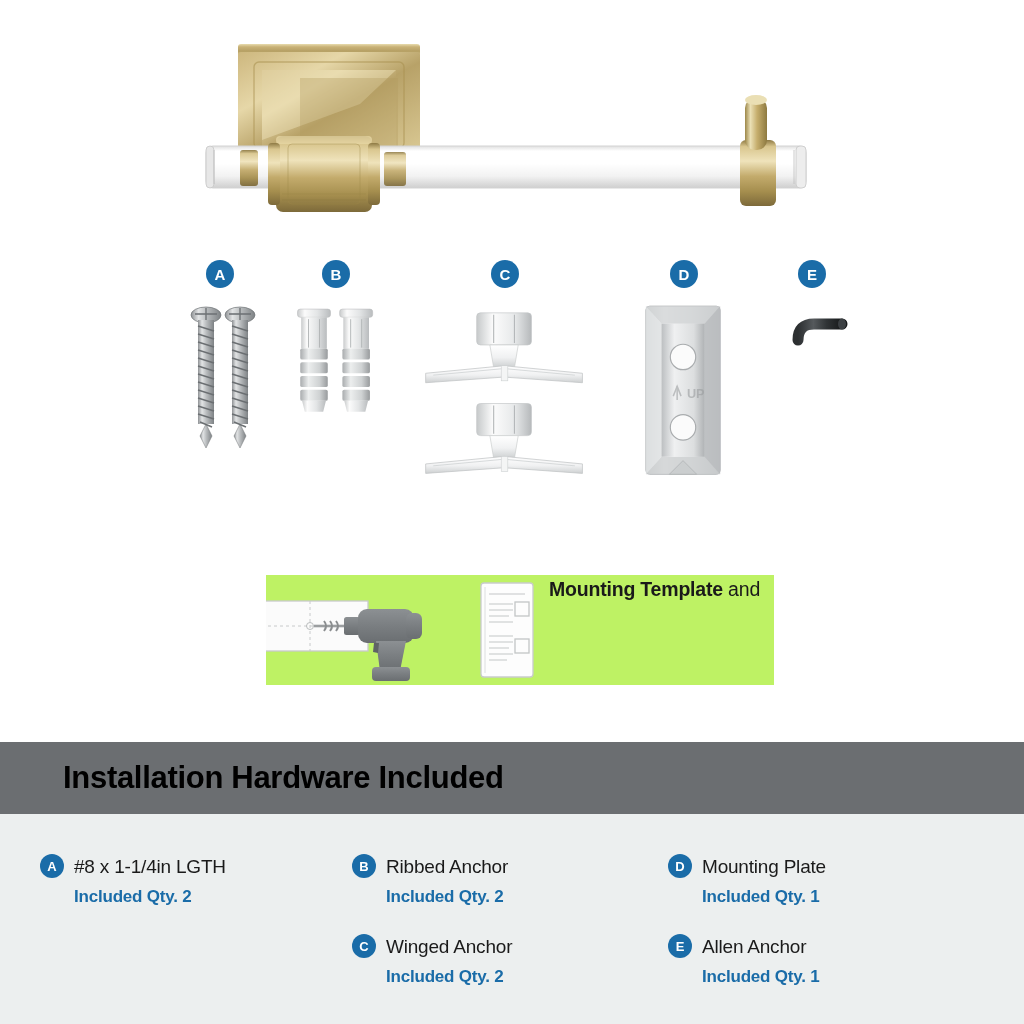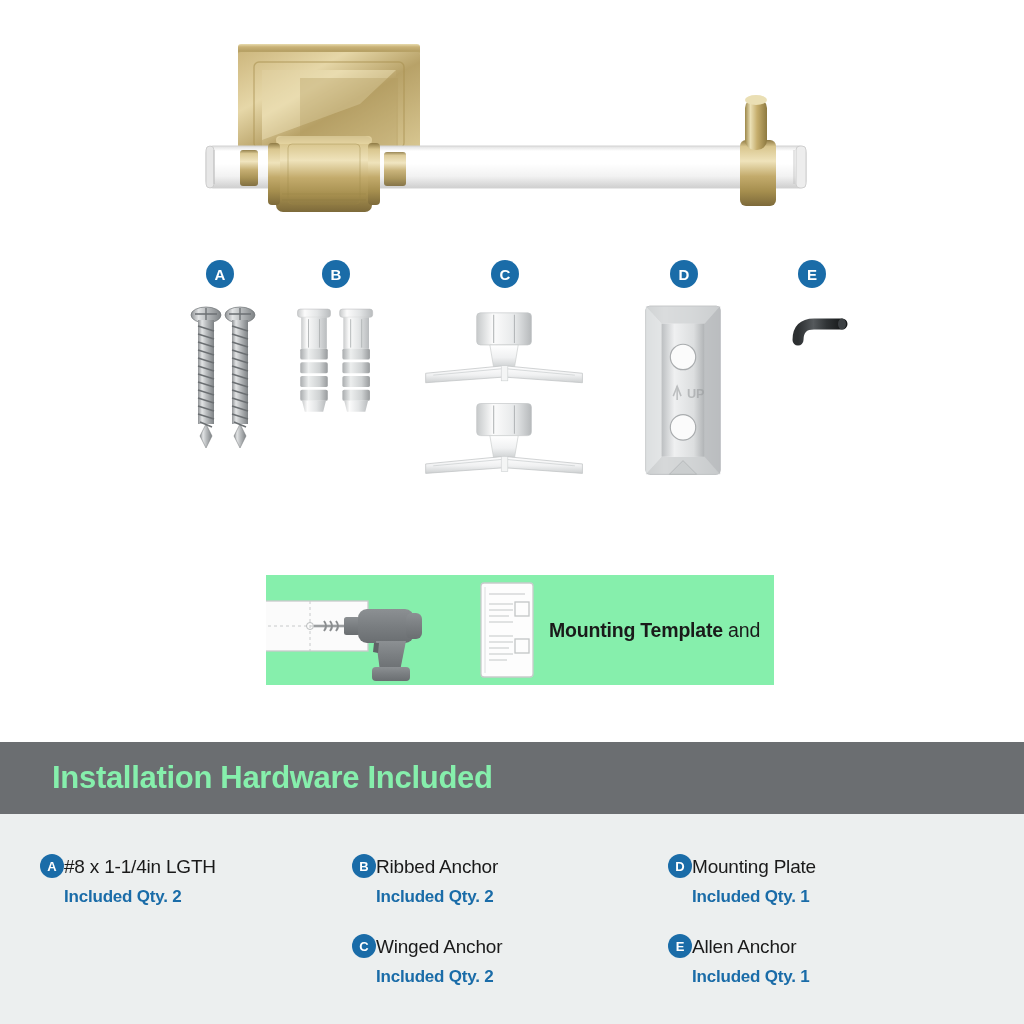--- a/index.html
+++ b/index.html
@@ -49,23 +49,22 @@
     letter-spacing: 0;
   }
   .hw-badge-wrap { display: flex; justify-content: center; }
   .hw-art { margin-top: 12px; display: flex; justify-content: flex-end; }
 
   
   .template-panel {
     position: absolute;
     left: 266px; top: 575px;
     width: 508px; height: 110px;
-    background: #86efac;
+    background: #bef264;
     display: flex;
-    align-items: center;
   }
   .tp-art { width: 205px; height: 110px; flex: 0 0 auto; }
   .tp-doc { width: 70px; height: 110px; flex: 0 0 auto; }
   .tp-text {
     flex: 1;
     font-size: 19.5px;
     line-height: 29px;
     color: #1a1a1a;
     padding-left: 8px;
     letter-spacing: -0.2px;
@@ -80,25 +79,25 @@
   }
   .bottom-header {
     position: absolute;
     left: 0; top: 0;
     width: 1024px; height: 72px;
     background: #6b6e71;
     display: flex;
     align-items: center;
   }
   .bottom-header h1 {
-    margin: 0;
+    margin: 11px;
     padding-left: 52px;
     font-size: 31px;
     font-weight: bold;
-    color: #86efac;
+    color: #000000;
     letter-spacing: -0.3px;
   }
   .bottom-body {
     position: absolute;
     left: 0; top: 72px;
     width: 1024px; height: 210px;
     background: #ecefef;
   }
 
   .legend-col { position: absolute; top: 0; }
@@ -109,21 +108,21 @@
     background: #1a6ca8;
     color: #ffffff;
     font-size: 13px;
     font-weight: bold;
     display: flex;
     align-items: center;
     justify-content: center;
     flex: 0 0 auto;
     margin-top: 2px;
   }
-  .legend-text { }
+  .legend-text { margin-left: 10px; }
   .legend-line {
     font-size: 19px;
     line-height: 29.5px;
     color: #1a1a1a;
     white-space: nowrap;
     letter-spacing: -0.2px;
   }
   .legend-qty {
     font-size: 17px;
     line-height: 29.5px;

